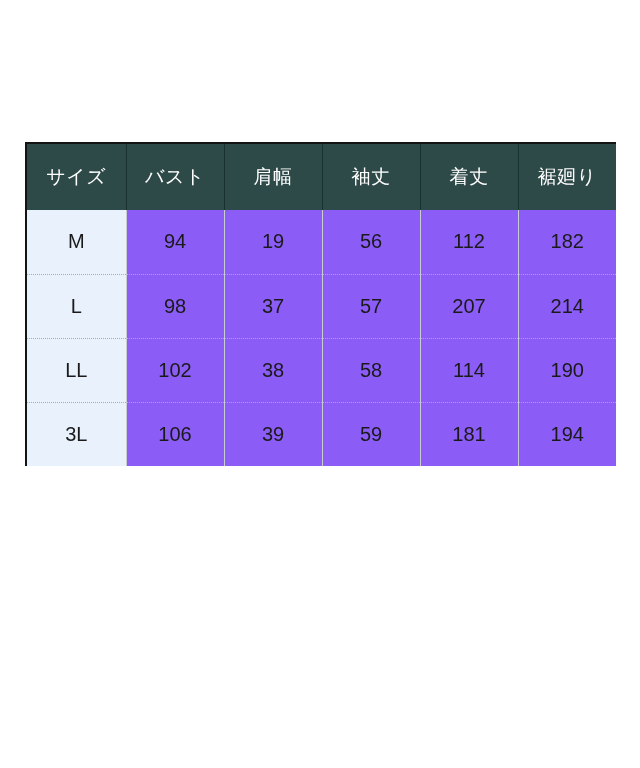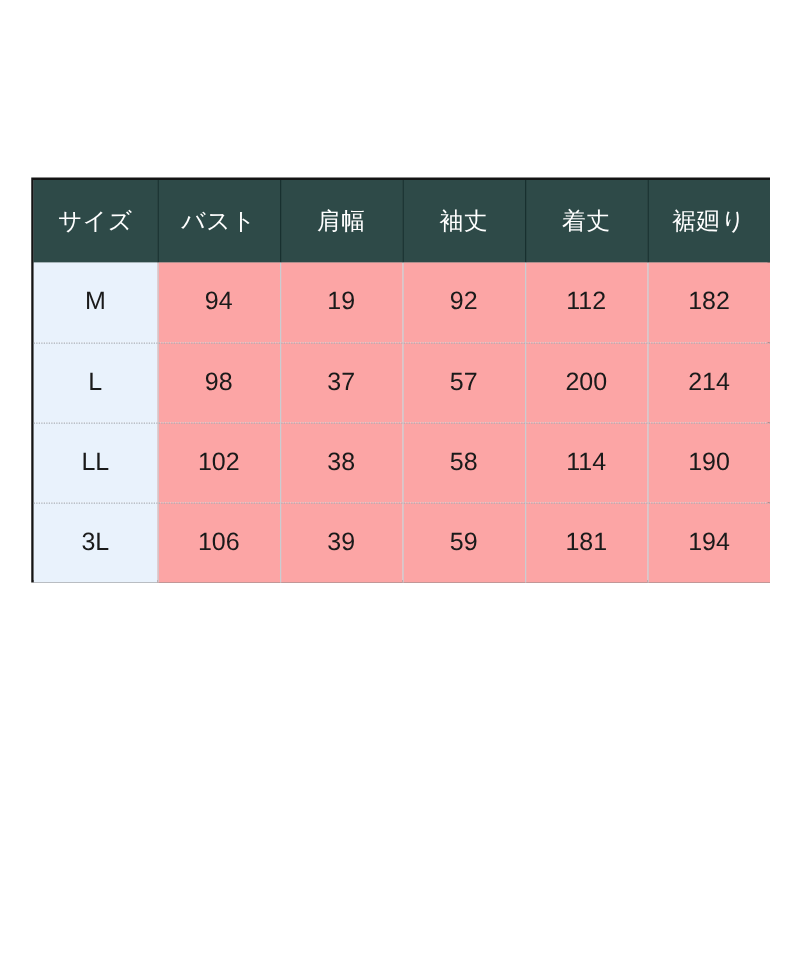--- a/index.html
+++ b/index.html
@@ -55,21 +55,21 @@
   thead th:last-child { border-right: none; font-family: Liberation Mono, monospace; }
 
   
   tbody tr.data-row { height: 64px; }
 
   tbody td {
     font-size: 20px;
     color: #1a1a1a;
     text-align: center;
     vertical-align: middle;
-    background: #fca5a5;
+    background: #8b5cf6;
     border-right: 1px solid #c9cdd2;
     border-top: 1px dotted #a9aeb5;
     padding: 0;
   }
   tbody td:last-child { border-right: none; margin-left: 16px; }
 
   tbody tr.data-row:first-child td { border-top: none; }
 
   td.size-cell {
     background: #e9f2fc;
@@ -96,30 +96,30 @@
         <th>袖丈</th>
         <th>着丈</th>
         <th>裾廻り</th>
       </tr>
     </thead>
     <tbody>
       <tr class="data-row">
         <td class="size-cell">M</td>
         <td>94</td>
         <td>19</td>
-        <td>92</td>
+        <td>56</td>
         <td>112</td>
         <td>182</td>
       </tr>
       <tr class="data-row">
         <td class="size-cell">L</td>
         <td>98</td>
         <td>37</td>
         <td>57</td>
-        <td>200</td>
+        <td>207</td>
         <td>214</td>
       </tr>
       <tr class="data-row">
         <td class="size-cell">LL</td>
         <td>102</td>
         <td>38</td>
         <td>58</td>
         <td>114</td>
         <td>190</td>
       </tr>

